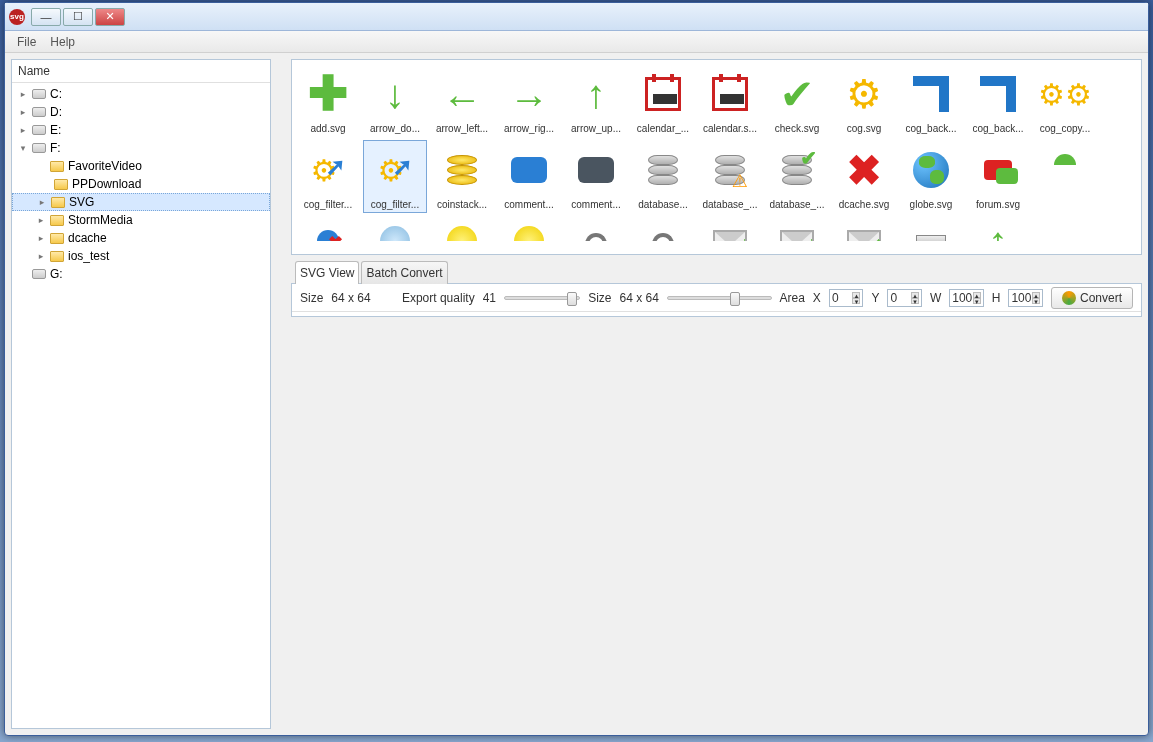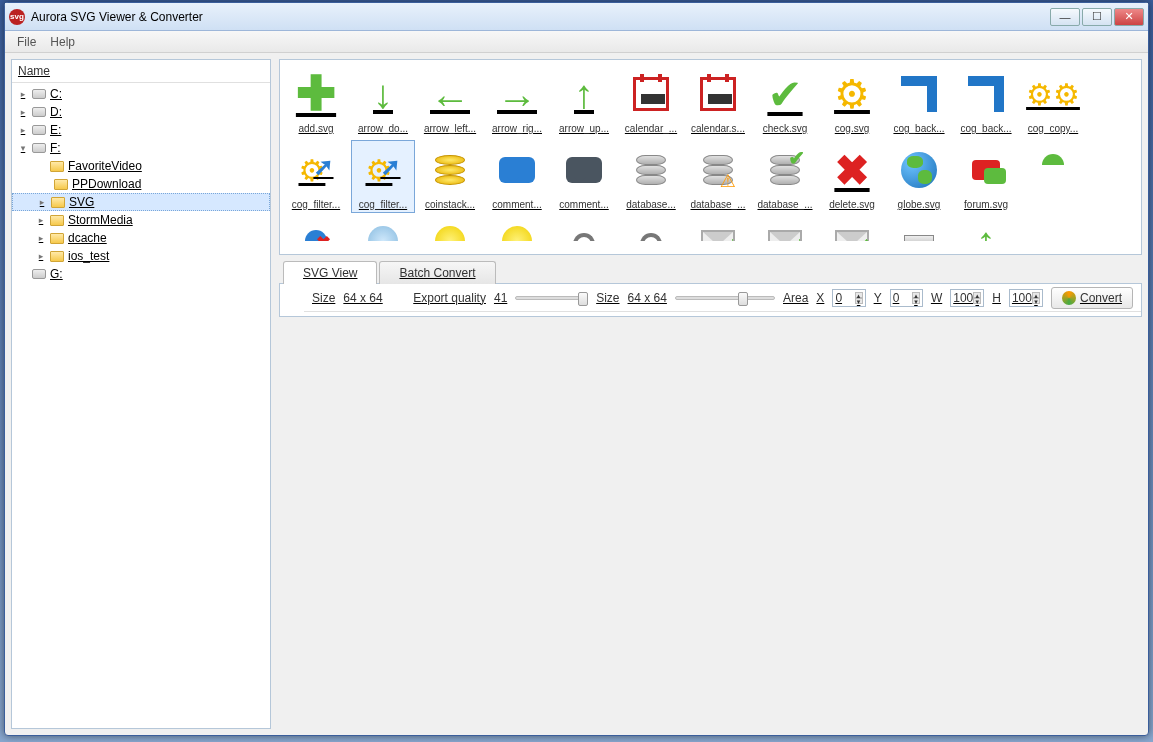--- a/index.html
+++ b/index.html
@@ -6,41 +6,41 @@
 html, body { width: 1153px; height: 742px; overflow: hidden; background: linear-gradient(180deg,#3b5f9e,#89a8d0); }
 .window { position: absolute; top: 2px; left: 4px; right: 4px; bottom: 6px; background: #f0f0f0; border: 1px solid #3a5e9b; border-radius: 4px; box-shadow: 0 0 8px rgba(0,0,0,.5); display: flex; flex-direction: column; }
 .titlebar { height: 28px; background: linear-gradient(#e8f1fb,#cfe0f4); display: flex; align-items: center; padding: 0 4px; border-bottom: 1px solid #9db6d9; }
 .titlebar .appicon { width:16px; height:16px; background:#b22; border-radius:50%; margin-right:6px; display:flex;align-items:center;justify-content:center;color:#fff;font-size:8px;font-weight:bold;}
 .titlebar .title { flex:1; color:#000; }
 .winbtns { display:flex; gap:2px;}
 .winbtn { width:30px; height:18px; background:linear-gradient(#f5f9fd,#d5e3f2); border:1px solid #8aa; border-radius:2px; display:flex; align-items:center; justify-content:center; font-size:11px; color:#333;}
 .winbtn.close{ background:linear-gradient(#e88,#c44); color:#fff;}
 .menubar { height:22px; background:linear-gradient(#f7f7f7,#e9e9e9); display:flex; align-items:center; padding:0 12px; gap:14px; color:#555; border-bottom:1px solid #d0d0d0;}
 .menubar span{cursor:default;}
-.content { flex:1; display:flex; padding:6px; gap:8px; overflow:hidden;text-decoration:underline;}
+.content { flex:1; display:flex; padding:6px; gap:20px; overflow:hidden;}
 .sidebar { width:260px; background:#fff; border:1px solid #b5c7d9; display:flex; flex-direction:column;}
 .sidebar-header{ padding:4px 6px; border-bottom:1px solid #e0e0e0; color:#333;}
 .tree { flex:1; overflow:auto; padding:2px 0;}
 .tree-row{ display:flex; align-items:center; height:18px; padding-left:6px; gap:4px; white-space:nowrap; cursor:default;}
 .tree-row.selected{ background:#d6e8ff; border:1px dotted #7aa7d9; padding-left:5px;}
 .expander{ width:10px; height:10px; display:inline-flex; align-items:center; justify-content:center; color:#777; font-size:9px;}
 .folder-icon{ width:14px; height:11px; background:linear-gradient(#ffe9a8,#f6c94b); border:1px solid #d1a536; border-radius:1px;}
 .drive-icon{ width:14px; height:10px; background:linear-gradient(#eee,#ccc); border:1px solid #999; border-radius:2px;}
 .main { flex:1; display:flex; flex-direction:column; gap:6px; overflow:hidden;}
 .thumb-panel{ background:#fff; border:1px solid #b5c7d9; height:196px; overflow:hidden; padding:4px; position:relative;}
 .thumb-grid{ display:flex; flex-wrap:wrap; gap:3px;}
 .thumb{ width:64px; display:flex; flex-direction:column; align-items:center; gap:2px; padding:2px; border:1px solid transparent;}
 .thumb.selected{ background:#e5f1ff; border:1px solid #7aa7d9;}
 .thumb .timg{ width:54px; height:54px; display:flex; align-items:center; justify-content:center;}
 .thumb .tlabel{ font-size:10px; color:#333; width:100%; text-align:center; overflow:hidden; text-overflow:ellipsis; white-space:nowrap;}
 .thumb.partial{height:26px; overflow:hidden;}
 .tabbar{ display:flex; gap:2px; padding-left:4px;}
-.tab{ padding:4px 19px; background:linear-gradient(#f6f6f6,#e6e6e6); border:1px solid #bbb; border-bottom:none; border-radius:3px 3px 0 0; color:#333; cursor:default;}
+.tab{ padding:4px 4px; background:linear-gradient(#f6f6f6,#e6e6e6); border:1px solid #bbb; border-bottom:none; border-radius:3px 3px 0 0; color:#333; cursor:default;}
 .tab.active{ background:#fff; position:relative; z-index:2;}
-.lower{ flex:1; background:#fff; border:1px solid #b5c7d9; display:flex; flex-direction:column; margin-top:-1px;padding-left:24px;}
+.lower{ flex:1; background:#fff; border:1px solid #b5c7d9; display:flex; flex-direction:column; margin-top:-1px;}
 .toolbar{ height:28px; display:flex; align-items:center; padding:0 8px; gap:8px; border-bottom:1px solid #e0e0e0; font-size:11px; color:#333; white-space:nowrap;}
 .slider{ width:80px; height:4px; background:#ddd; border:1px solid #bbb; position:relative; border-radius:2px;}
 .slider .knob{ position:absolute; top:-5px; width:10px; height:14px; background:linear-gradient(#fafafa,#ddd); border:1px solid #999; border-radius:2px;}
 .spin{ width:36px; height:18px; border:1px solid #abc; background:#fff; display:flex; align-items:center; padding:0 2px; font-size:11px;}
 .spin .upd{display:flex;flex-direction:column;margin-left:auto;}
 .spin .upd div{width:8px;height:6px;background:#e8e8e8;font-size:7px;line-height:5px;text-align:center;border:1px solid #bbb;}
 .btn-convert{ margin-left:auto; padding:3px 10px; background:linear-gradient(#fefefe,#e8e8e8); border:1px solid #b5b5b5; border-radius:3px; display:flex; align-items:center; gap:4px;}
 .btn-convert .ci{width:14px;height:14px;border-radius:50%;background:conic-gradient(#f90,#4a4,#f90);}
 .viewarea{ flex:1; position:relative; overflow:hidden; margin:2px;}
 .checker{ position:absolute; inset:0; background-image:
@@ -94,21 +94,20 @@
 .env:before{content:"";position:absolute;top:0;left:0;right:0;border:11px solid transparent;border-top:10px solid #ccc;}
 .env .a{position:absolute;right:-4px;bottom:-4px;font-size:18px;font-weight:bold;}
 .hdd{width:30px;height:12px;background:linear-gradient(#eee,#bbb);border:1px solid #888;}
 </style>
 </head>
 <body>
 
 <div class="window">
   <div class="titlebar">
     <div class="appicon">svg</div>
-    <div class="title">Aurora SVG Viewer &amp; Converter</div>
     <div class="winbtns">
       <div class="winbtn">—</div>
       <div class="winbtn">☐</div>
       <div class="winbtn close">✕</div>
     </div>
   </div>
 
   <div class="menubar">
     <span>File</span>
     <span>Help</span>
@@ -375,21 +374,21 @@
                 </div>
               </div>
               <div class="tlabel">database_...</div>
             </div>
             <div class="thumb">
               <div class="timg">
                 <div class="ic">
                   <div class="xmark">✖</div>
                 </div>
               </div>
-              <div class="tlabel">delete.svg</div>
+              <div class="tlabel">dcache.svg</div>
             </div>
             <div class="thumb">
               <div class="timg">
                 <div class="ic">
                   <div class="globe"></div>
                 </div>
               </div>
               <div class="tlabel">globe.svg</div>
             </div>
             <div class="thumb">

